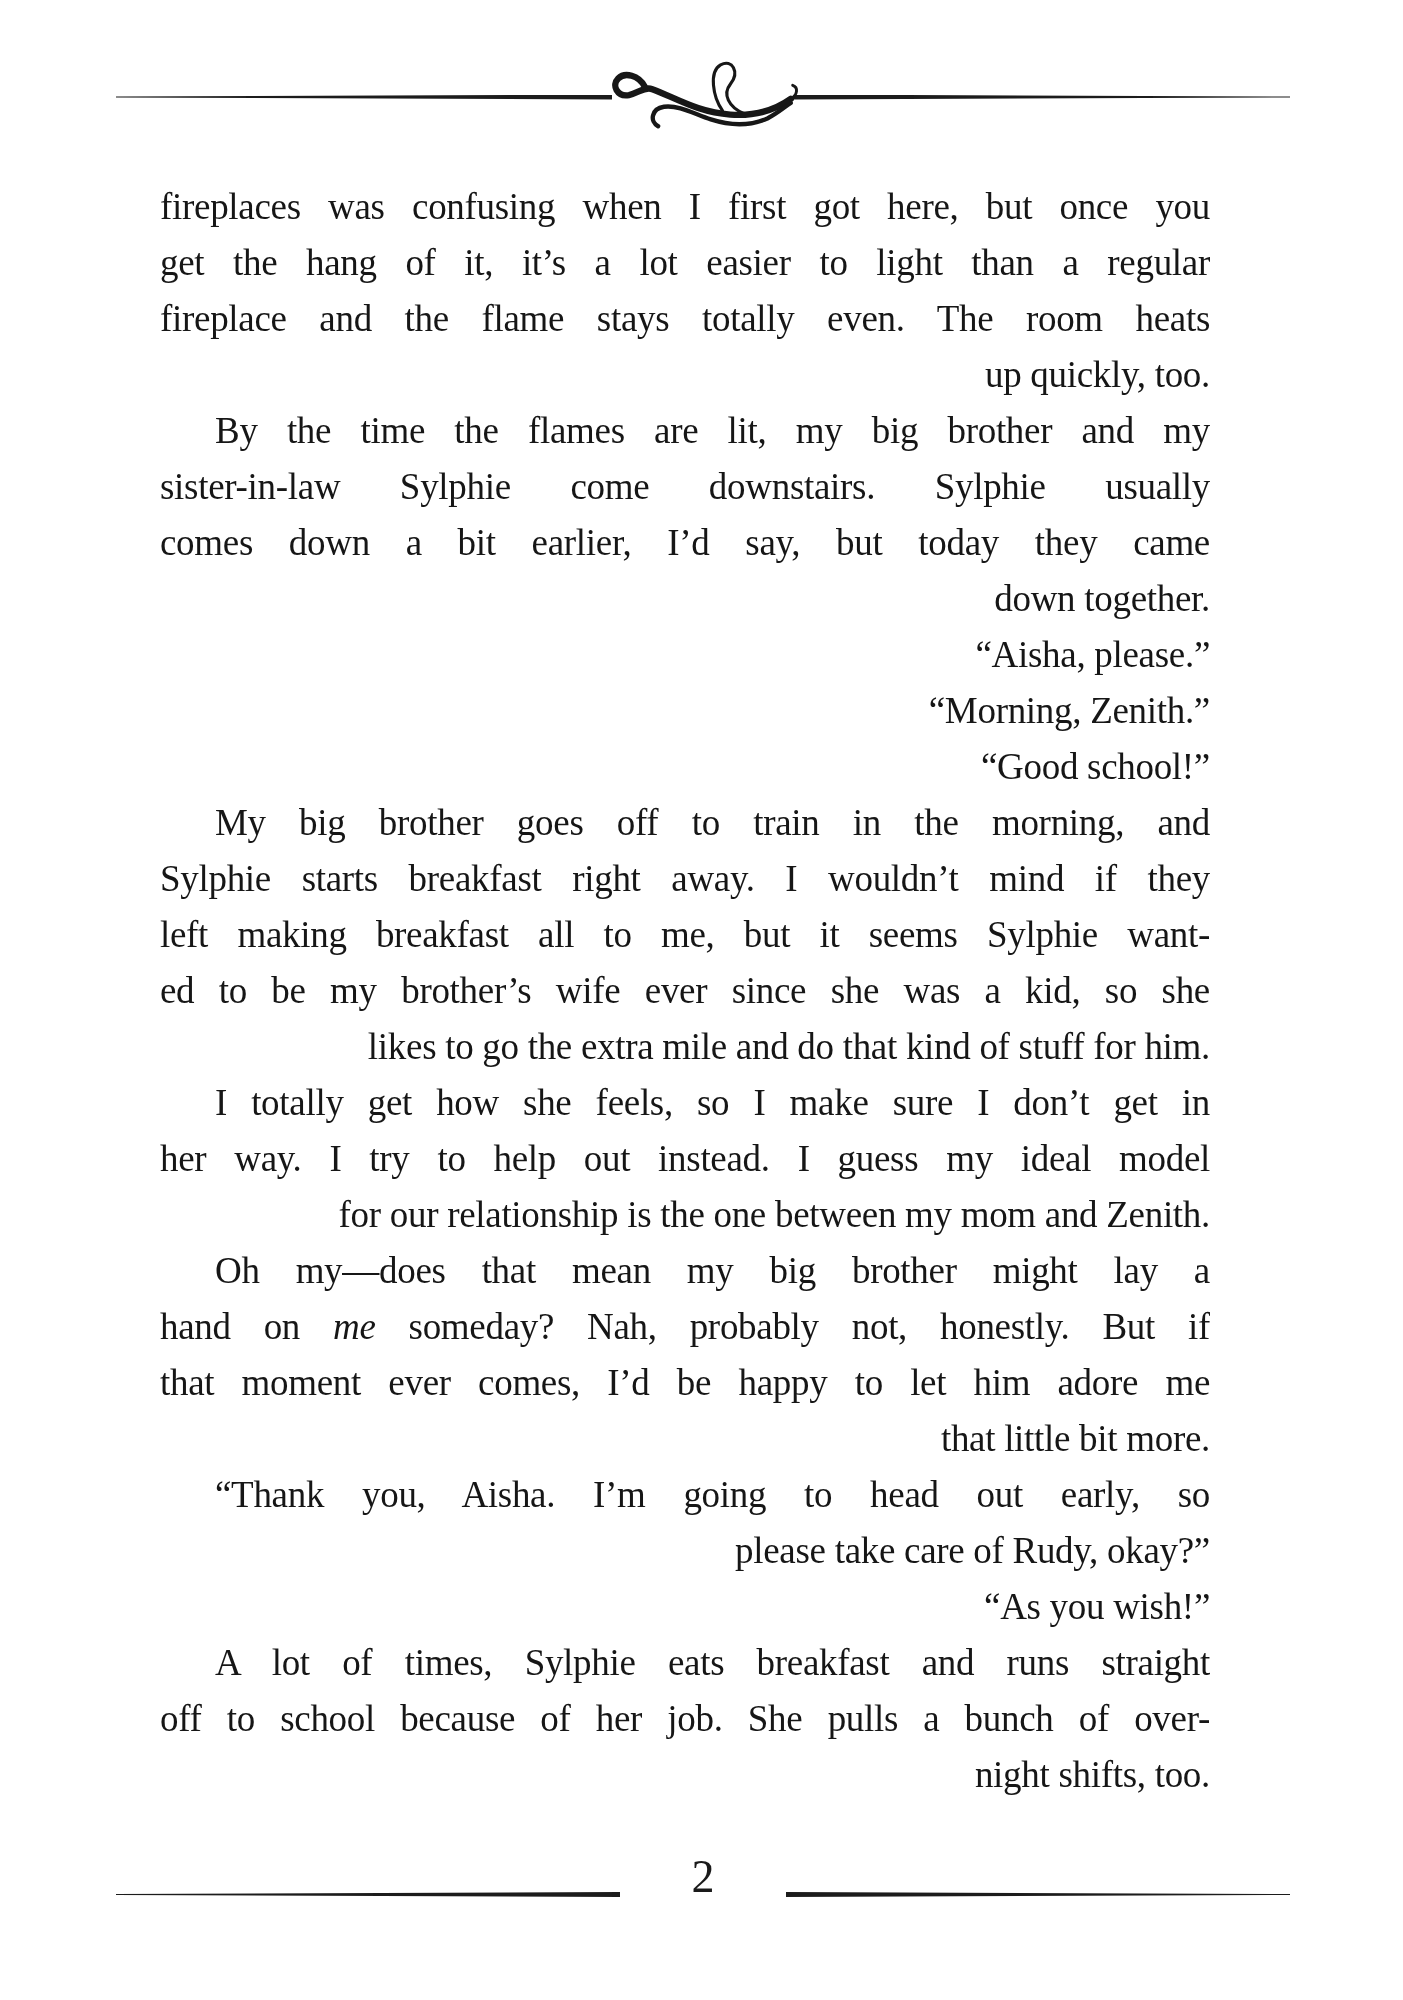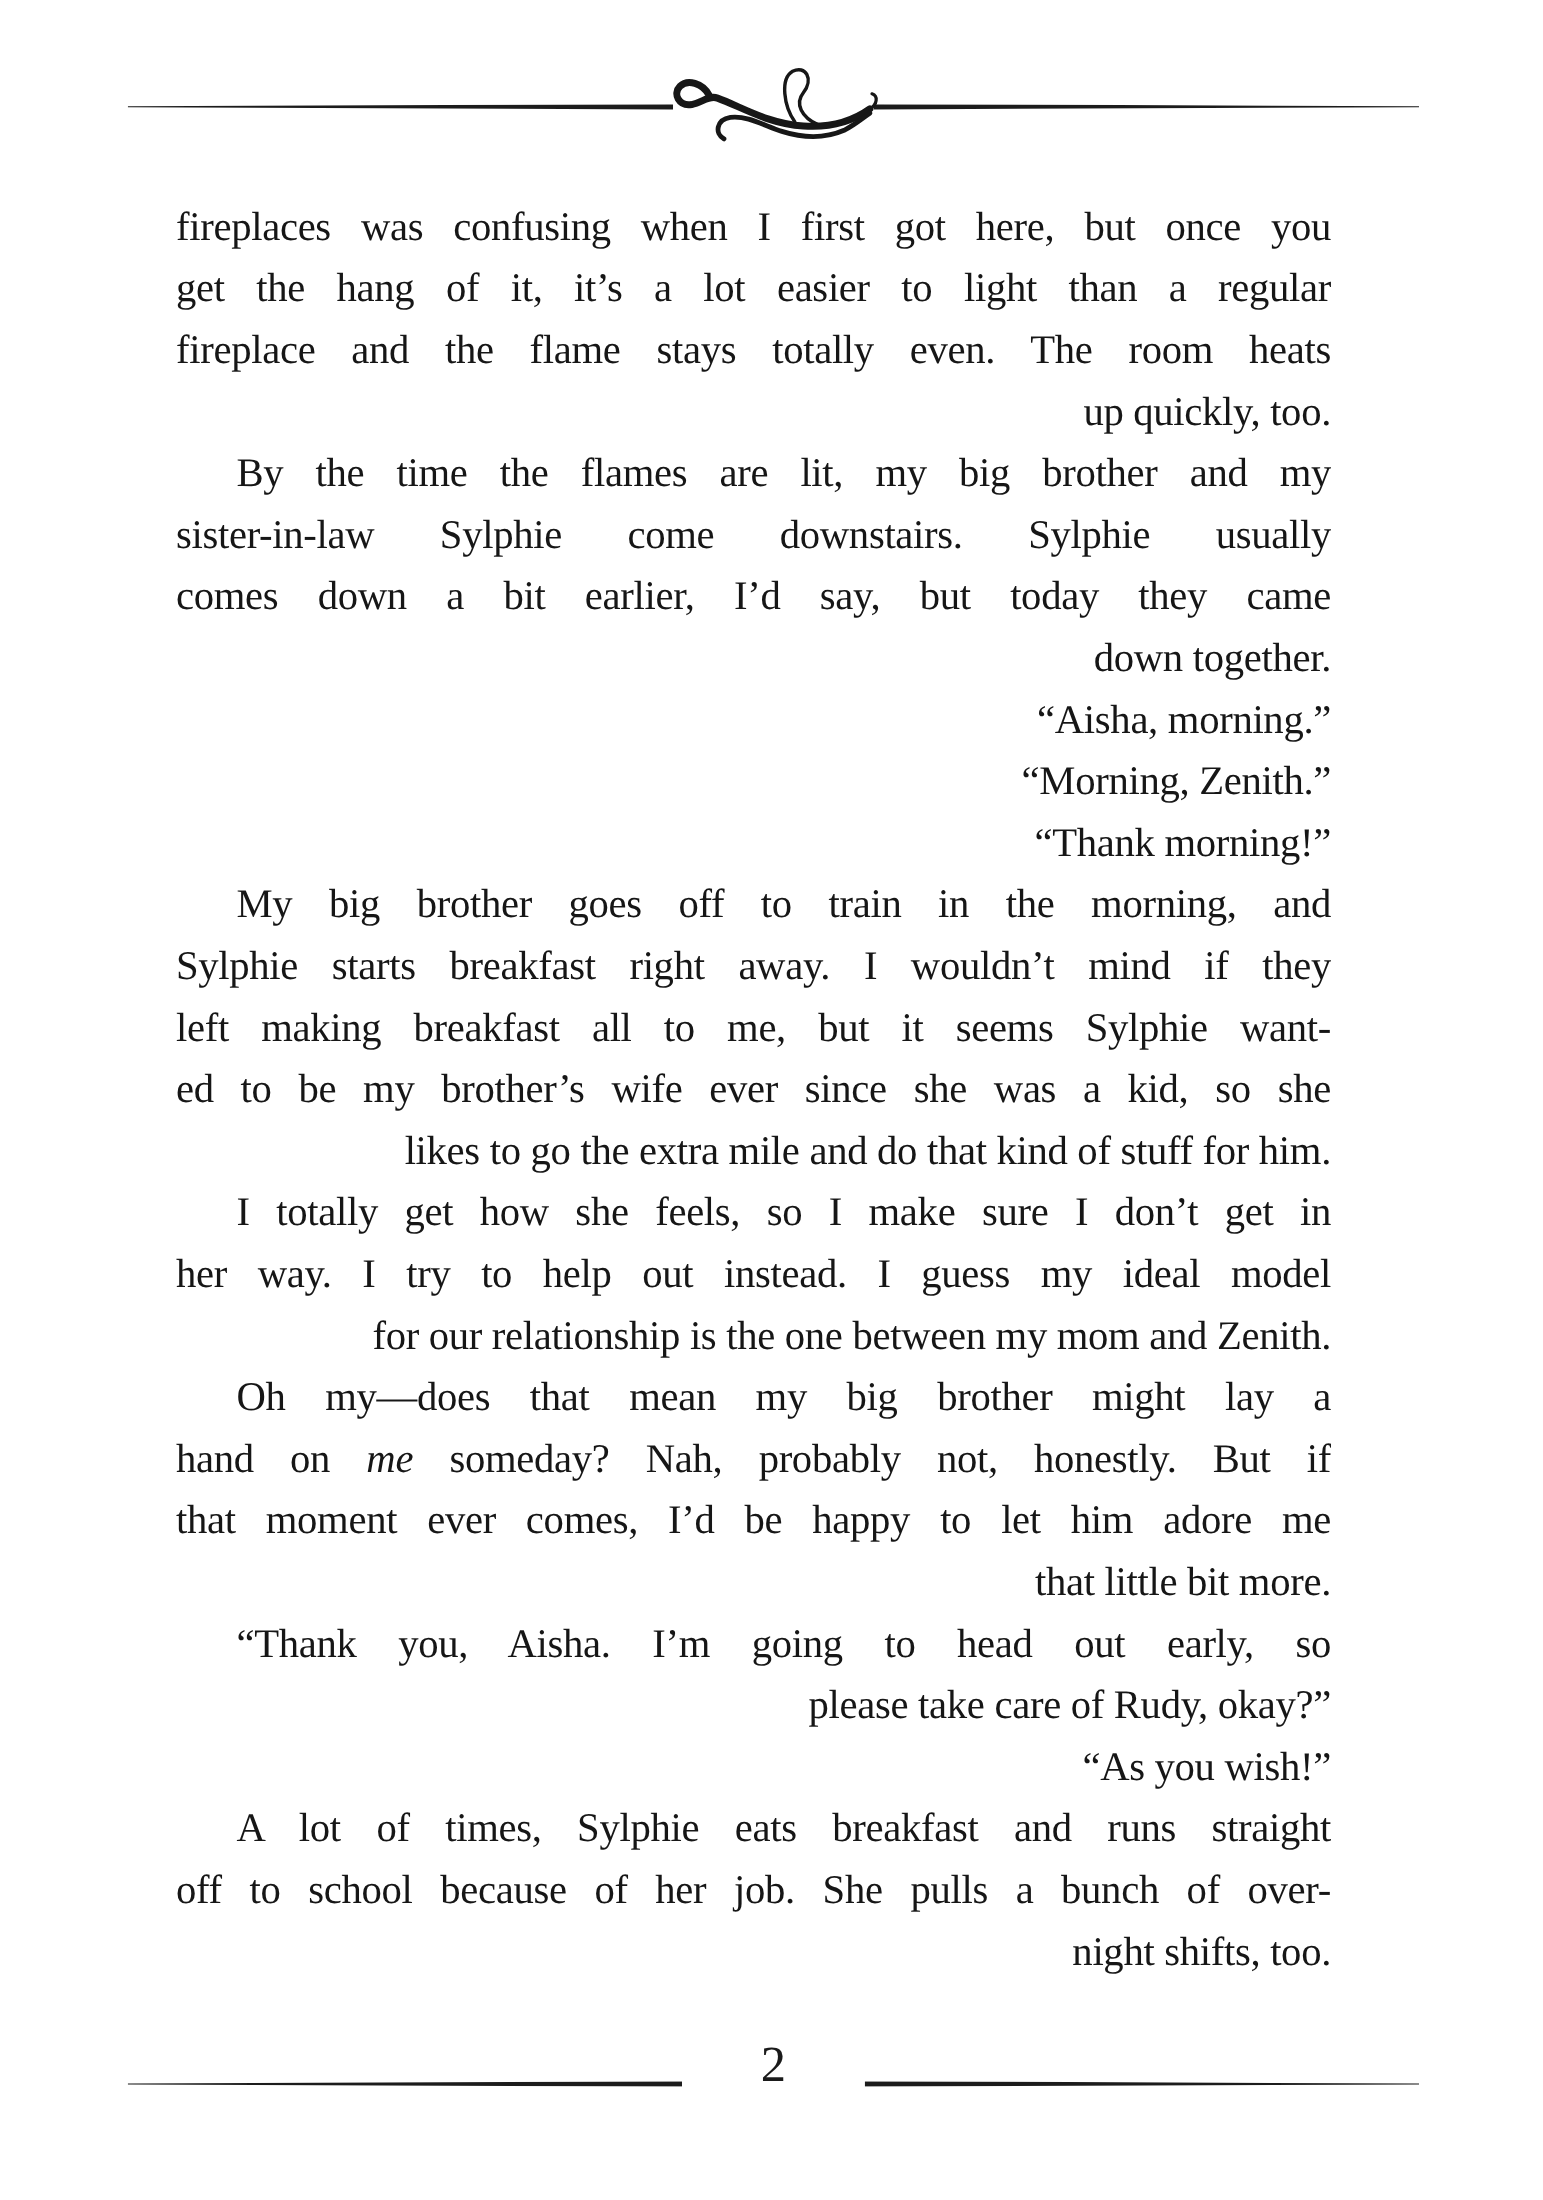--- a/index.html
+++ b/index.html
@@ -60,23 +60,23 @@
 
   <div class="body-text">
       <div class="line just"><span>fireplaces was confusing when I first got here, but once you</span></div>
       <div class="line just"><span>get the hang of it, it’s a lot easier to light than a regular</span></div>
       <div class="line just"><span>fireplace and the flame stays totally even. The room heats</span></div>
       <div class="line"><span>up quickly, too.</span></div>
       <div class="line just indent"><span>By the time the flames are lit, my big brother and my</span></div>
       <div class="line just"><span>sister-in-law Sylphie come downstairs. Sylphie usually</span></div>
       <div class="line just"><span>comes down a bit earlier, I’d say, but today they came</span></div>
       <div class="line"><span>down together.</span></div>
-      <div class="line indent"><span>“Aisha, morning.”</span></div>
+      <div class="line indent"><span>“Aisha, please.”</span></div>
       <div class="line indent"><span>“Morning, Zenith.”</span></div>
-      <div class="line indent"><span>“Thank morning!”</span></div>
+      <div class="line indent"><span>“Good school!”</span></div>
       <div class="line just indent"><span>My big brother goes off to train in the morning, and</span></div>
       <div class="line just"><span>Sylphie starts breakfast right away. I wouldn’t mind if they</span></div>
       <div class="line just"><span>left making breakfast all to me, but it seems Sylphie want-</span></div>
       <div class="line just"><span>ed to be my brother’s wife ever since she was a kid, so she</span></div>
       <div class="line"><span>likes to go the extra mile and do that kind of stuff for him.</span></div>
       <div class="line just indent"><span>I totally get how she feels, so I make sure I don’t get in</span></div>
       <div class="line just"><span>her way. I try to help out instead. I guess my ideal model</span></div>
       <div class="line"><span>for our relationship is the one between my mom and Zenith.</span></div>
       <div class="line just indent"><span>Oh my—does that mean my big brother might lay a</span></div>
       <div class="line just"><span>hand on </span><span class="em">me</span><span> someday? Nah, probably not, honestly. But if</span></div>

